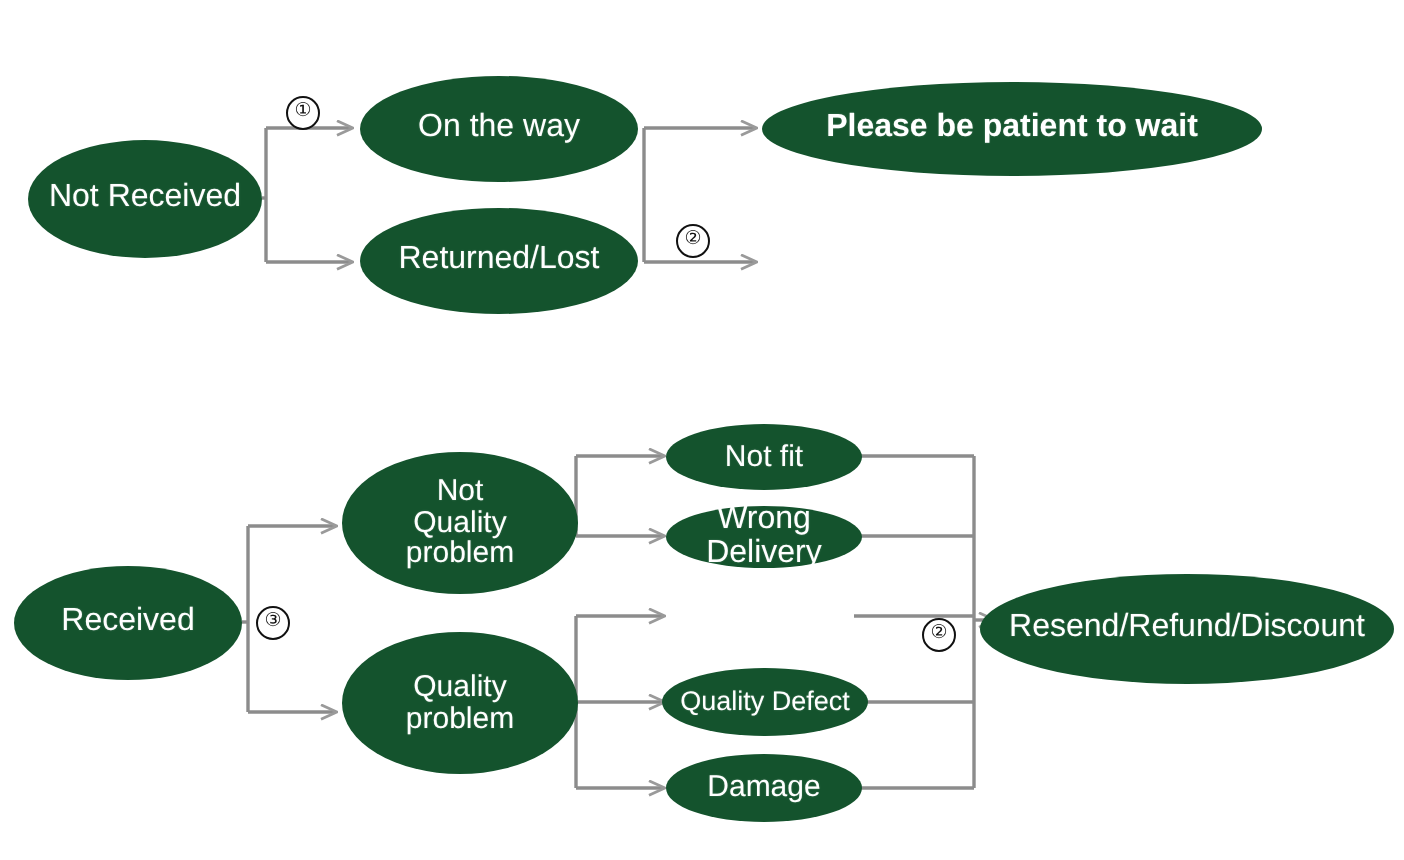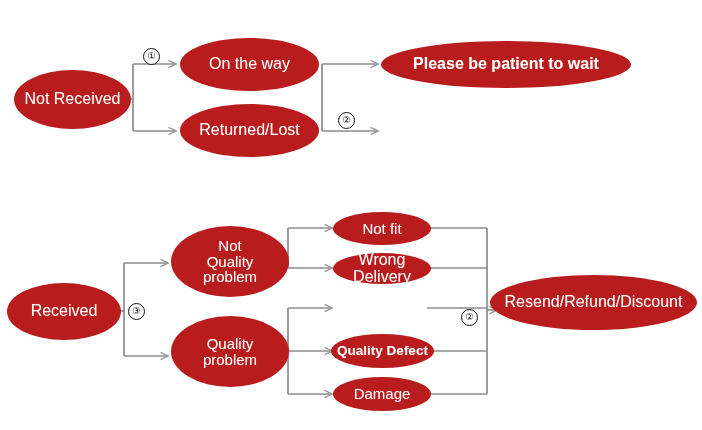--- a/index.html
+++ b/index.html
@@ -8,21 +8,21 @@
     background:#ffffff;
     font-family:"Liberation Sans", sans-serif;
     overflow:hidden;
   }
   #stage{position:relative;width:702px;height:430px;}
 
   
   .node{
     position:absolute;
     border-radius:50%;
-    background:#b91c1c;
+    background:#14532d;
     color:#ffffff;
     display:flex;
     align-items:center;
     justify-content:center;
     text-align:center;
     line-height:1.05;
     white-space:pre-line;
     letter-spacing:0px;
     box-sizing:border-box;
     z-index:3;
@@ -119,21 +119,21 @@
 problem</div>
 
   <div class="node t16" style="left:171px;top:316px;width:118px;height:71px;">Quality
 problem</div>
 
   <div class="node t16" style="left:333px;top:212px;width:98px;height:33px;">Not fit</div>
 
   <div class="node t12" style="left:333px;top:253px;width:98px;height:31px;">Wrong Delivery</div>
 
 
-  <div class="node t14" style="left:331px;top:334px;width:103px;height:34px;font-weight:bold;">Quality Defect</div>
+  <div class="node t14" style="left:331px;top:334px;width:103px;height:34px;">Quality Defect</div>
 
   <div class="node t16" style="left:333px;top:377px;width:98px;height:34px;">Damage</div>
 
   <div class="marker" style="left:461px;top:309px;">②</div>
 
-  <div class="node t17" style="left:490px;top:275px;width:207px;height:55px;text-align:right;">Resend/Refund/Discount</div>
+  <div class="node t17" style="left:490px;top:287px;width:207px;height:55px;text-align:right;">Resend/Refund/Discount</div>
 
 </div>
 
 </body></html>

